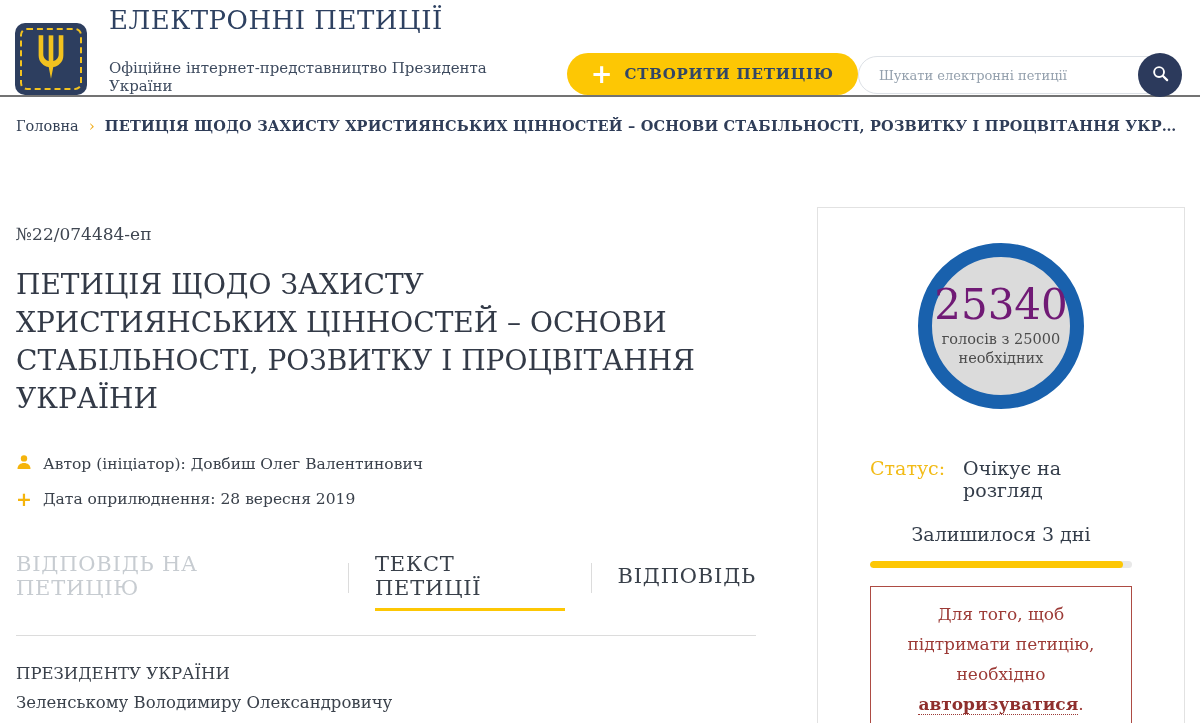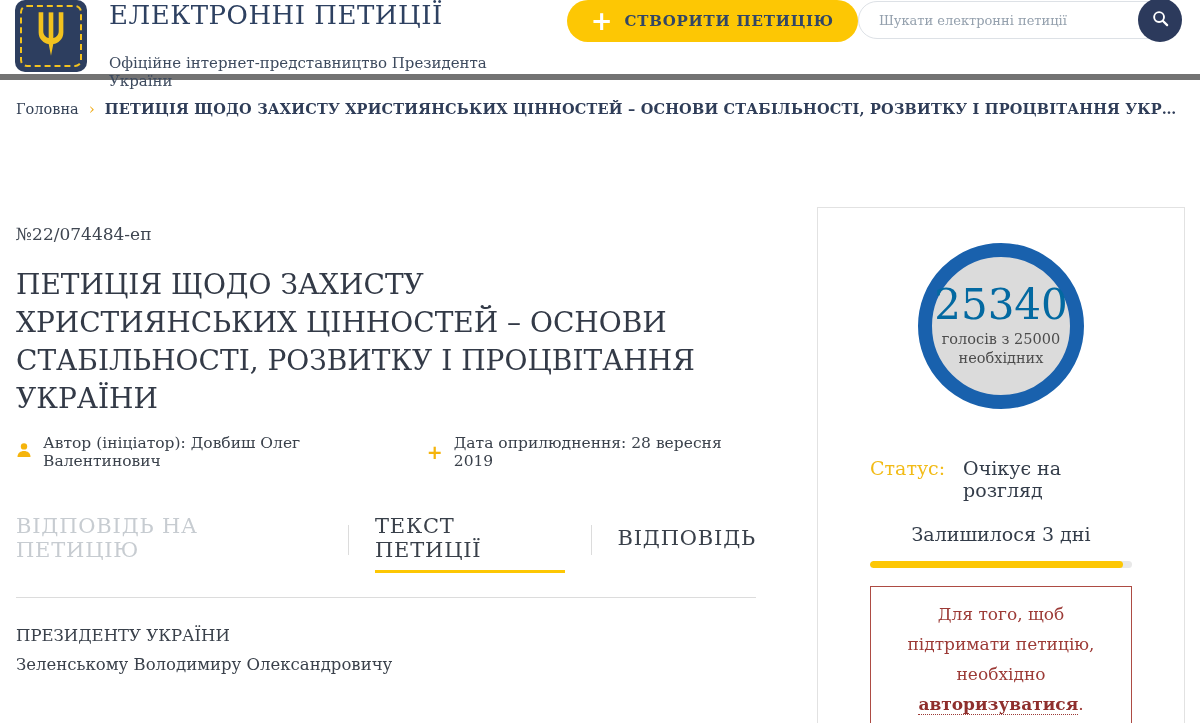--- a/index.html
+++ b/index.html
@@ -1,21 +1,21 @@
 <!DOCTYPE html>
 <html><head>
 <meta charset="utf-8">
 <style>
   * { margin:0; padding:0; box-sizing:border-box; }
   html,body { width:1200px; height:723px; overflow:hidden; background:#fff;
     font-family:"DejaVu Serif","Liberation Serif",serif; color:#3a414b; position:relative; }
 
   
-  .header { height:80px; display:flex; align-items:flex-start; padding:0 15px;
-    border-bottom:6px solid #737373; }
+  .header { height:97px; display:flex; align-items:flex-end; padding:0 15px;
+    border-bottom:2px solid #737373; }
   .logo { width:72px; height:72px; background:#2d3e5f; border-radius:10px;
     position:relative; display:flex; align-items:center; justify-content:center;
     cursor:pointer; flex:0 0 auto; }
   .logo-ornament { position:absolute; inset:5px; border:2px dashed #f2c21f; border-radius:7px; }
   .brand { margin-left:22px; }
   .brand-title { font-size:26px; color:#2e4161; letter-spacing:.5px; }
   .brand-subtitle { font-size:15px; color:#3d4a5e; margin-top:24px; }
 
   .create-btn { margin-left:64px; height:42px; background:#fdc704; border:none;
     border-radius:21px; display:flex; align-items:center; gap:12px; padding:0 24px;
@@ -40,42 +40,42 @@
   .crumb-home { color:#334055; cursor:pointer; }
   .crumb-sep { color:#f0ad1b; font-size:15px; }
   .crumb-current { color:#2f3d58; font-weight:bold; letter-spacing:.2px; overflow:hidden;
     text-overflow:ellipsis; }
 
   
   .main { position:absolute; left:16px; top:224px; width:740px; }
   .petition-number { font-size:17px; color:#3f4651; }
   .petition-title { font-size:28px; font-weight:normal; line-height:38px; color:#333a47;
     margin-top:22px; width:690px; }
-  .meta { margin-top:16px; display:flex; flex-direction:row; gap:16px; }
+  .meta { margin-top:36px; display:flex; flex-direction:column; gap:16px; }
   .meta-row { display:flex; align-items:center; gap:11px; font-size:15.5px; color:#3a414b; }
   .plus-bullet { color:#f5b40c; font-weight:bold; font-size:19px; line-height:16px;
     font-family:"DejaVu Sans",sans-serif; width:16px; text-align:center; }
   .tabs { margin-top:44px; display:flex; align-items:center; }
   .tab { font-size:21px; font-weight:normal; letter-spacing:.8px; padding-bottom:8px;
     border-bottom:3px solid transparent; }
   .tab.disabled { color:#c7ccd1; }
   .tab.active { color:#39404a; border-bottom-color:#fdc704; }
   .tab.normal { color:#39404a; cursor:pointer; }
   .tab-divider { width:1px; height:30px; background:#dcdcdc; margin:0 26px 8px; }
   .content-hr { border:none; border-top:1px solid #dcdcdc; margin-top:24px; }
   .addressee { margin-top:28px; font-size:16.5px; color:#3a414b; }
   .addressee-line2 { margin-top:10px; }
 
   
   .sidebar { position:absolute; left:817px; top:207px; width:368px; height:600px;
     border:1px solid #e2e2e2; background:#fff; padding:35px 52px 0; }
   .vote-circle { width:166px; height:166px; margin:0 auto; border-radius:50%;
     border:14px solid #1961ad; background:#dbdbdb; display:flex; flex-direction:column;
     align-items:center; justify-content:center; }
-  .vote-count { font-size:42px; color:#0369a1; line-height:1; }
+  .vote-count { font-size:42px; color:#701a75; line-height:1; }
   .vote-sub { font-size:14.5px; color:#4c4c4c; line-height:19px; text-align:center; margin-top:4px; }
   .status-row { margin-top:48px; display:flex; gap:18px; font-size:19px; align-items:baseline; }
   .status-label { color:#f2bb16; }
   .status-value { color:#333c49; }
   .remaining { margin-top:22px; font-size:19px; color:#333c49;text-align:center; }
   .progress { margin-top:16px; height:7px; border-radius:4px; background:#e8e8e8; overflow:hidden; }
   .progress-fill { height:100%; background:#fdc704; border-radius:4px; width:0; }
   .auth-box { margin-top:18px; border:1px solid #ad4b43; padding:12px 14px 16px;
     text-align:center; font-size:17px; line-height:30px; color:#9c3a36; }
   .auth-link { font-weight:bold; color:#8f2f2d; border-bottom:1px dotted #9c3a36; cursor:pointer; }

